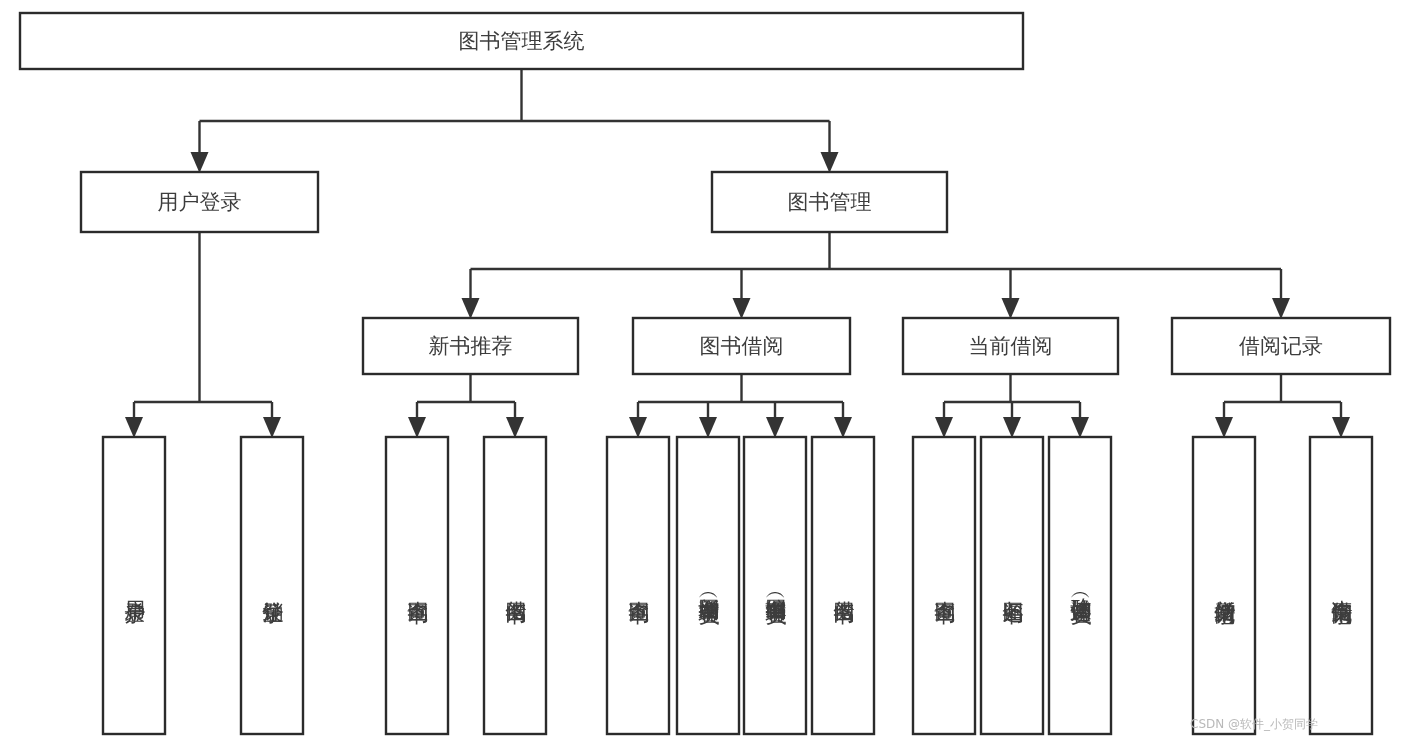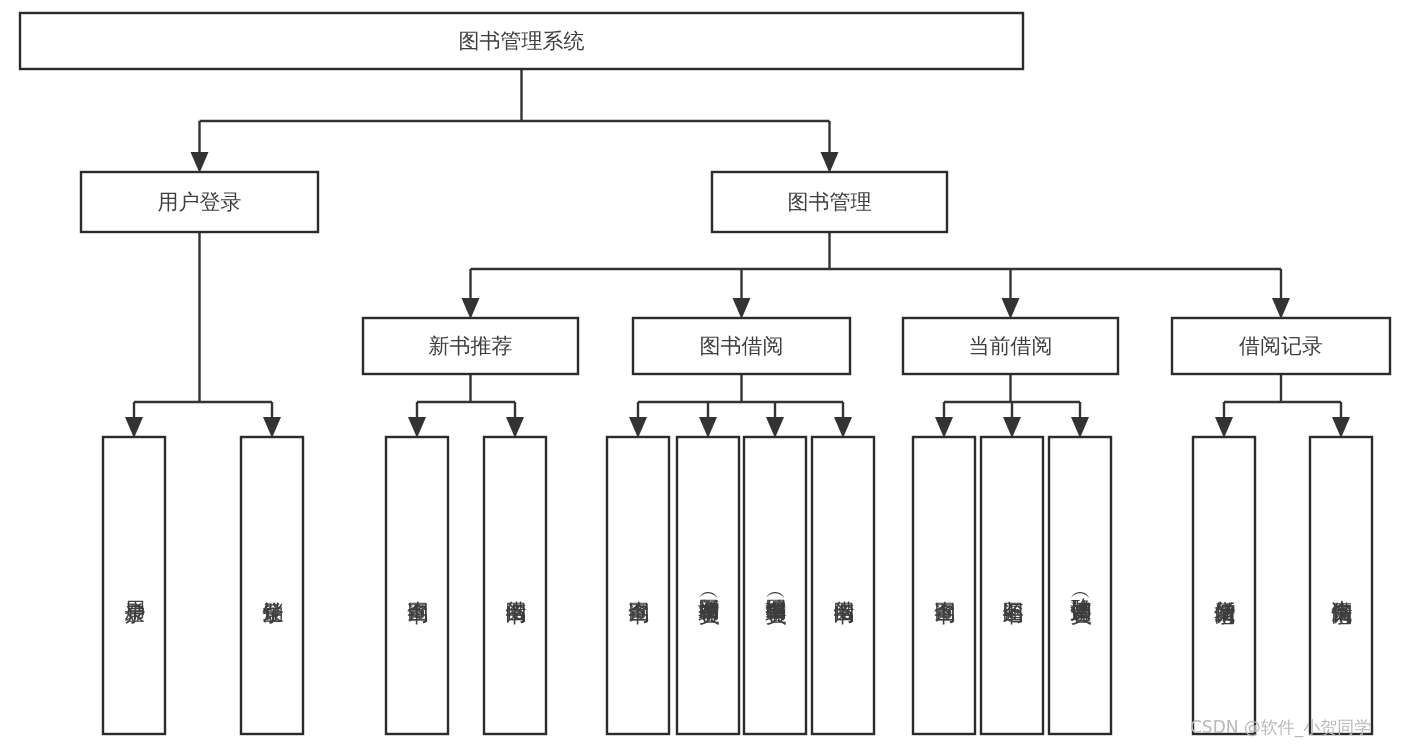--- a/index.html
+++ b/index.html
@@ -63,21 +63,21 @@
     line-height: 1.04;
     color: #3d3d3d;
     letter-spacing: 1px;
     white-space: nowrap;
   }
   .watermark {
     position: absolute;
     left: 1190px;
     top: 716px;
     font-family: "DejaVu Sans", "Liberation Sans", sans-serif;
-    font-size: 17px;
+    font-size: 12px;
     color: #b9b9b9;
     white-space: nowrap;
     user-select: none;
   }
 </style>
 </head>
 <body>
 
 <div id="diagram-root">
 

